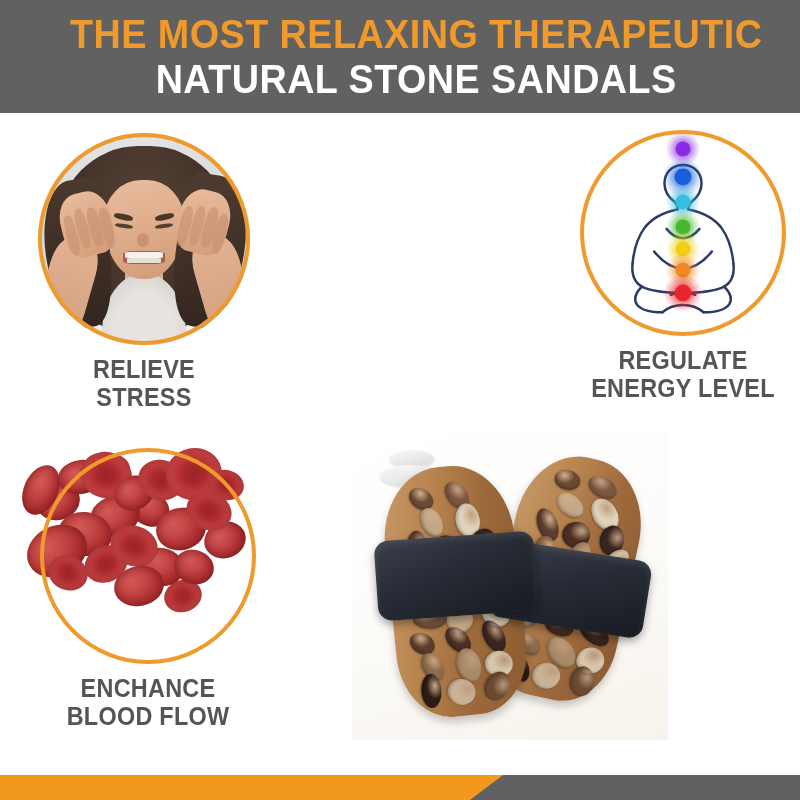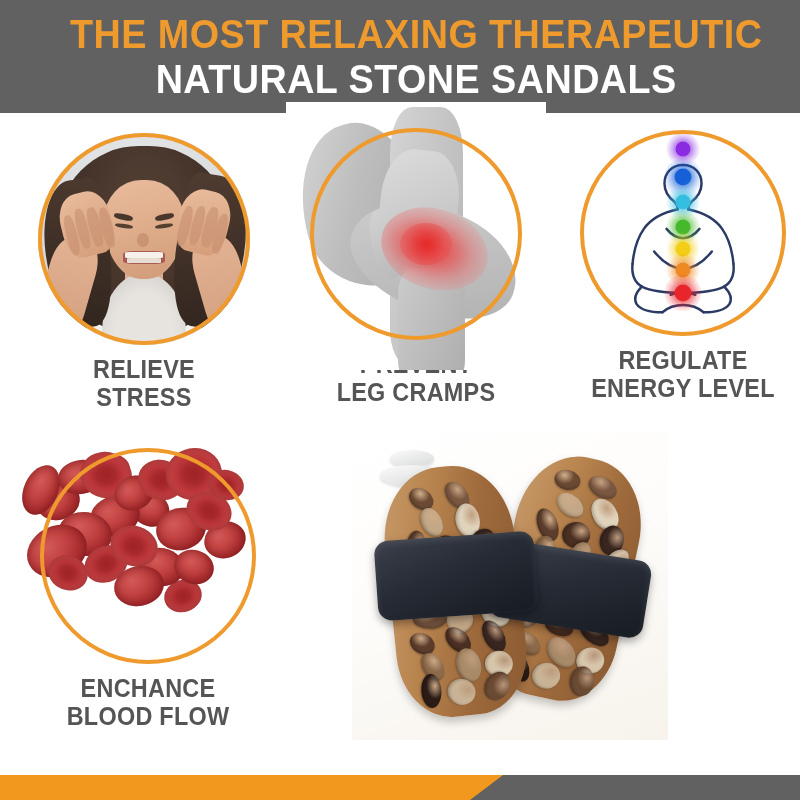--- a/index.html
+++ b/index.html
@@ -252,40 +252,20 @@
           <div class="w-fing" style="left:76%;top:30%"></div>
         </div>
       </div>
       <div class="ring"></div>
     </div>
     <div class="caption">
       <div>RELIEVE STRESS</div>
     </div>
   </div>
 
-  <div class="feature" id="f2">
-    <div class="circle-wrap">
-      <div class="overflowbox">
-        <div class="leg-white"></div>
-        <div class="leg-thigh"></div>
-        <div class="leg-shin"></div>
-        <div class="leg-calf"></div>
-        <div class="leg-low"></div>
-        <div class="leg-hand"></div>
-        <div class="leg-thumb"></div>
-        <div class="leg-pain"></div>
-        <div class="leg-pain2"></div>
-      </div>
-      <div class="ring"></div>
-    </div>
-    <div class="caption">
-      <div>PREVENT</div>
-      <div>LEG CRAMPS</div>
-    </div>
-  </div>
 
   <div class="feature" id="f4">
     <div class="circle-wrap">
       <div class="overflowbox" id="rbc-box">
           <div class="rbc flat" style="left: 18px; top: 52px; width: 44px; height: 38px; transform: rotate(-18deg); z-index: 0;"></div>
           <div class="rbc flat" style="left: 6px; top: 34px; width: 34px; height: 52px; transform: rotate(24deg); z-index: 1;"></div>
           <div class="rbc flat" style="left: 40px; top: 30px; width: 46px; height: 34px; transform: rotate(-8deg); z-index: 2;"></div>
           <div class="rbc" style="left: 62px; top: 22px; width: 52px; height: 46px; transform: rotate(12deg); z-index: 3;"></div>
           <div class="rbc flat" style="left: 96px; top: 46px; width: 40px; height: 34px; transform: rotate(-22deg); z-index: 4;"></div>
           <div class="rbc" style="left: 120px; top: 30px; width: 46px; height: 40px; transform: rotate(16deg); z-index: 5;"></div>

